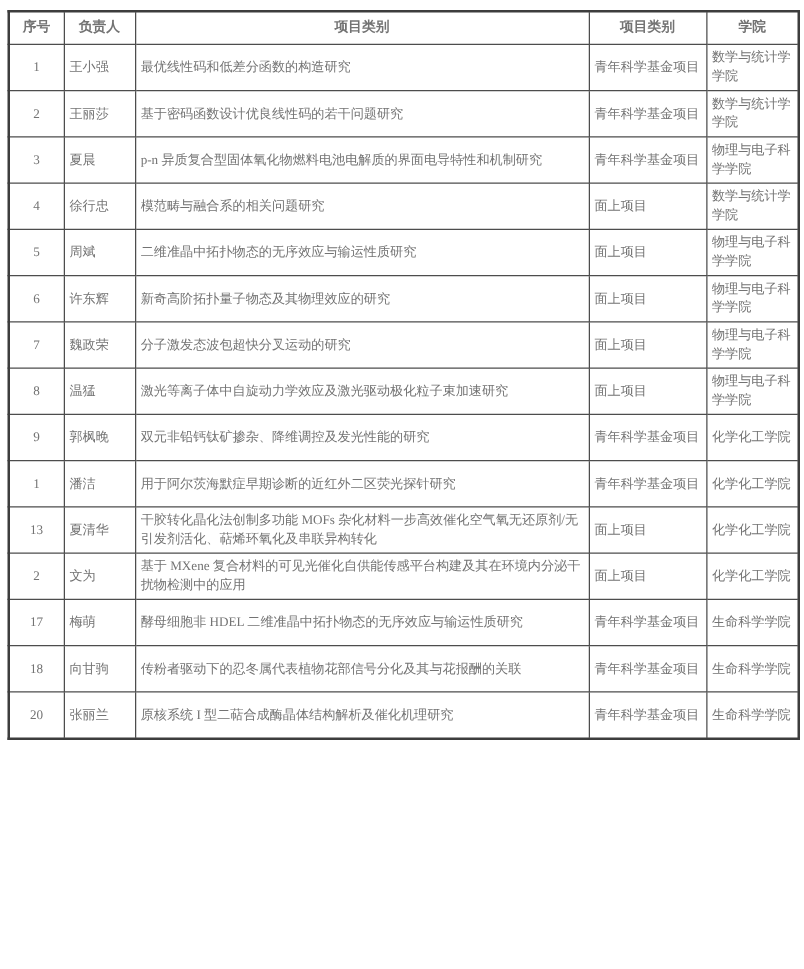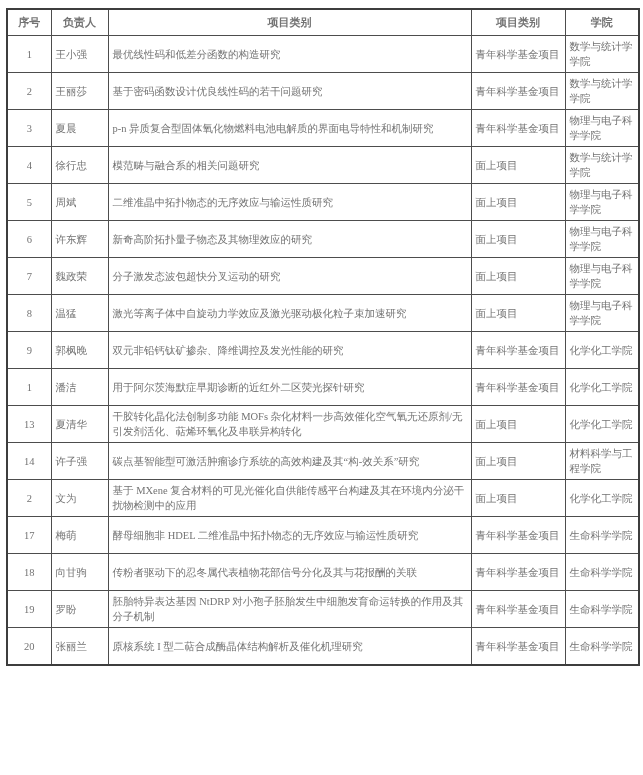--- a/index.html
+++ b/index.html
@@ -158,27 +158,20 @@
 
 
         <tr>
           <td class="center">13</td>
           <td>夏清华</td>
           <td>干胶转化晶化法创制多功能 MOFs 杂化材料一步高效催化空气氧无还原剂/无引发剂活化、萜烯环氧化及串联异构转化</td>
           <td>面上项目</td>
           <td>化学化工学院</td>
         </tr>
 
-        <tr>
-          <td class="center">14</td>
-          <td>许子强</td>
-          <td>碳点基智能型可激活肿瘤诊疗系统的高效构建及其“构-效关系”研究</td>
-          <td>面上项目</td>
-          <td>材料科学与工程学院</td>
-        </tr>
 
         <tr>
           <td class="center">2</td>
           <td>文为</td>
           <td>基于 MXene 复合材料的可见光催化自供能传感平台构建及其在环境内分泌干扰物检测中的应用</td>
           <td>面上项目</td>
           <td>化学化工学院</td>
         </tr>
 
 
@@ -191,27 +184,20 @@
         </tr>
 
         <tr>
           <td class="center">18</td>
           <td>向甘驹</td>
           <td>传粉者驱动下的忍冬属代表植物花部信号分化及其与花报酬的关联</td>
           <td>青年科学基金项目</td>
           <td>生命科学学院</td>
         </tr>
 
-        <tr>
-          <td class="center">19</td>
-          <td>罗盼</td>
-          <td>胚胎特异表达基因 NtDRP 对小孢子胚胎发生中细胞发育命运转换的作用及其分子机制</td>
-          <td>青年科学基金项目</td>
-          <td>生命科学学院</td>
-        </tr>
 
         <tr>
           <td class="center">20</td>
           <td>张丽兰</td>
           <td>原核系统 I 型二萜合成酶晶体结构解析及催化机理研究</td>
           <td>青年科学基金项目</td>
           <td>生命科学学院</td>
         </tr>
       </tbody>
   </table>

